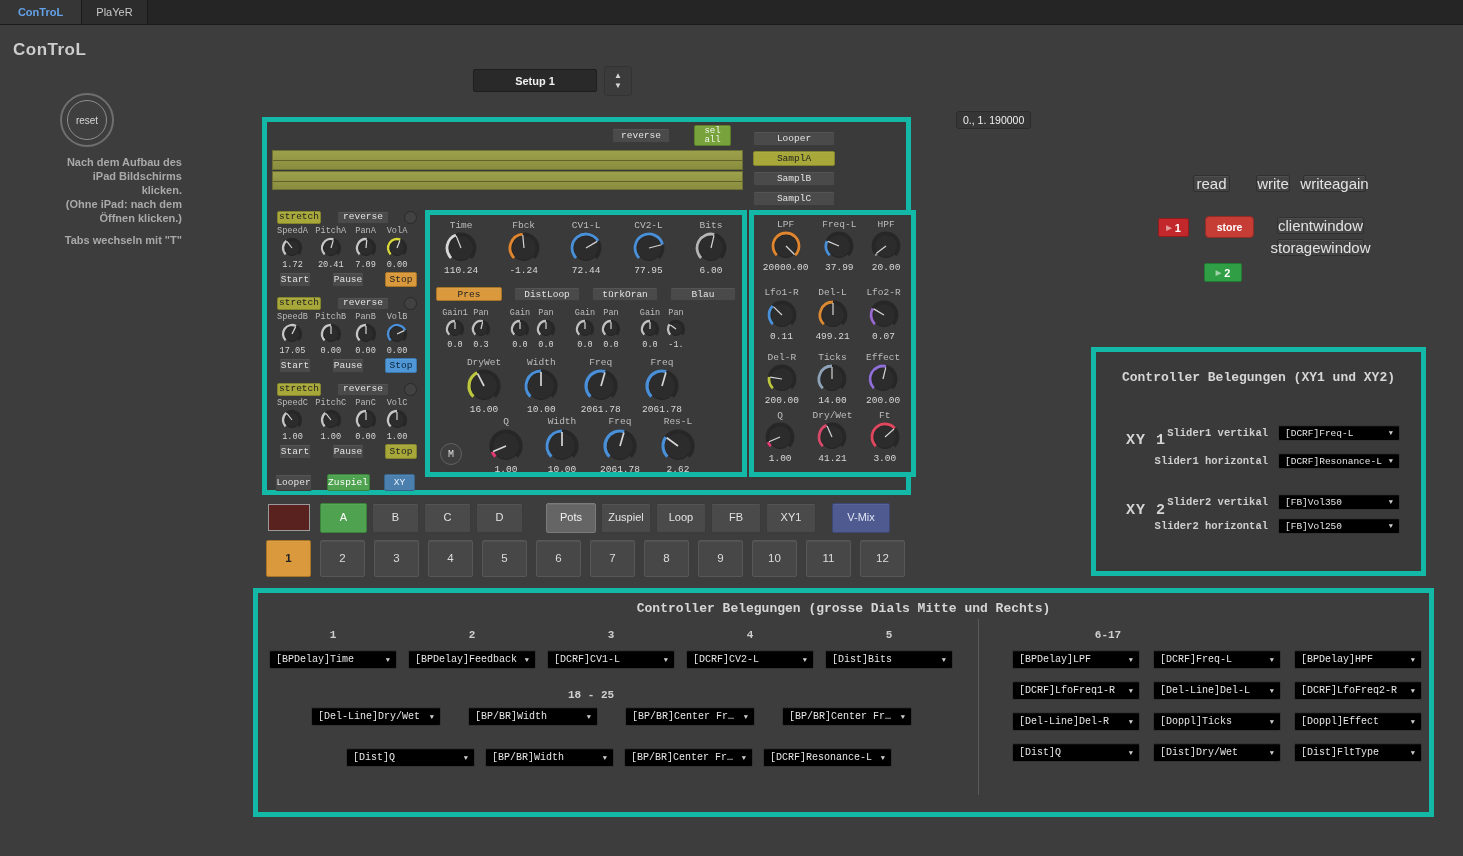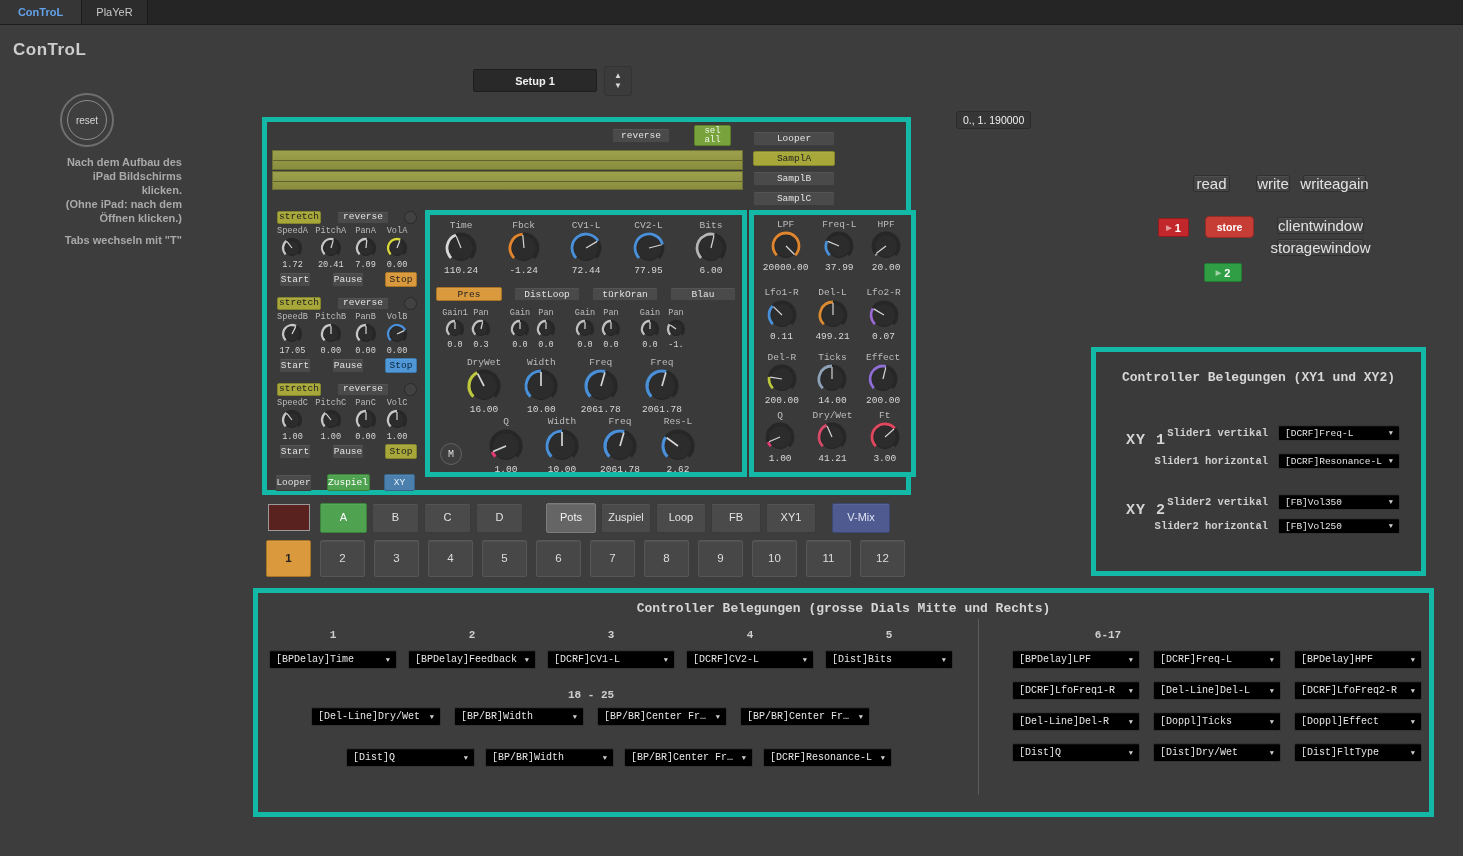--- a/index.html
+++ b/index.html
@@ -116,21 +116,21 @@
   .xyrow .lbl{width:160px;text-align:right;font-size:10.5px;font-weight:bold;color:#cfcfcf;}
   .xyrow .dd{width:122px;height:16px;font-size:9.5px;}
 
   
   #assign-panel{left:253px;top:588px;width:1181px;height:229px;background:transparent;}
   #assign-panel .dd{width:128px;height:19px;}
   .numrow{position:absolute;top:36px;left:11px;display:flex;gap:11px;}
   .numrow span{width:128px;text-align:center;font-size:11px;font-weight:bold;color:#cfcfcf;}
   .dd-row{position:absolute;display:flex;}
   #dd-r1{top:57px;left:11px;gap:11px;}
-  #dd-r2{top:114px;left:53px;gap:13px;}
+  #dd-r2{top:114px;left:53px;gap:27px;}
   #dd-r2 .dd{width:130px;}
   #dd-r3{top:155px;left:88px;gap:10px;}
   #dd-r3 .dd{width:129px;}
   .grid-row{position:absolute;display:flex;gap:13px;left:754px;}
   .grid-row .dd{width:122px;}
   #gr0{top:57px;}#gr1{top:88px;}#gr2{top:119px;}#gr3{top:150px;}
   .rangelbl{position:absolute;font-size:11px;font-weight:bold;color:#cfcfcf;text-align:center;}
   #assign-div{position:absolute;left:720px;top:26px;width:1px;height:176px;background:#5a5a5a;}
 </style>
 </head>

